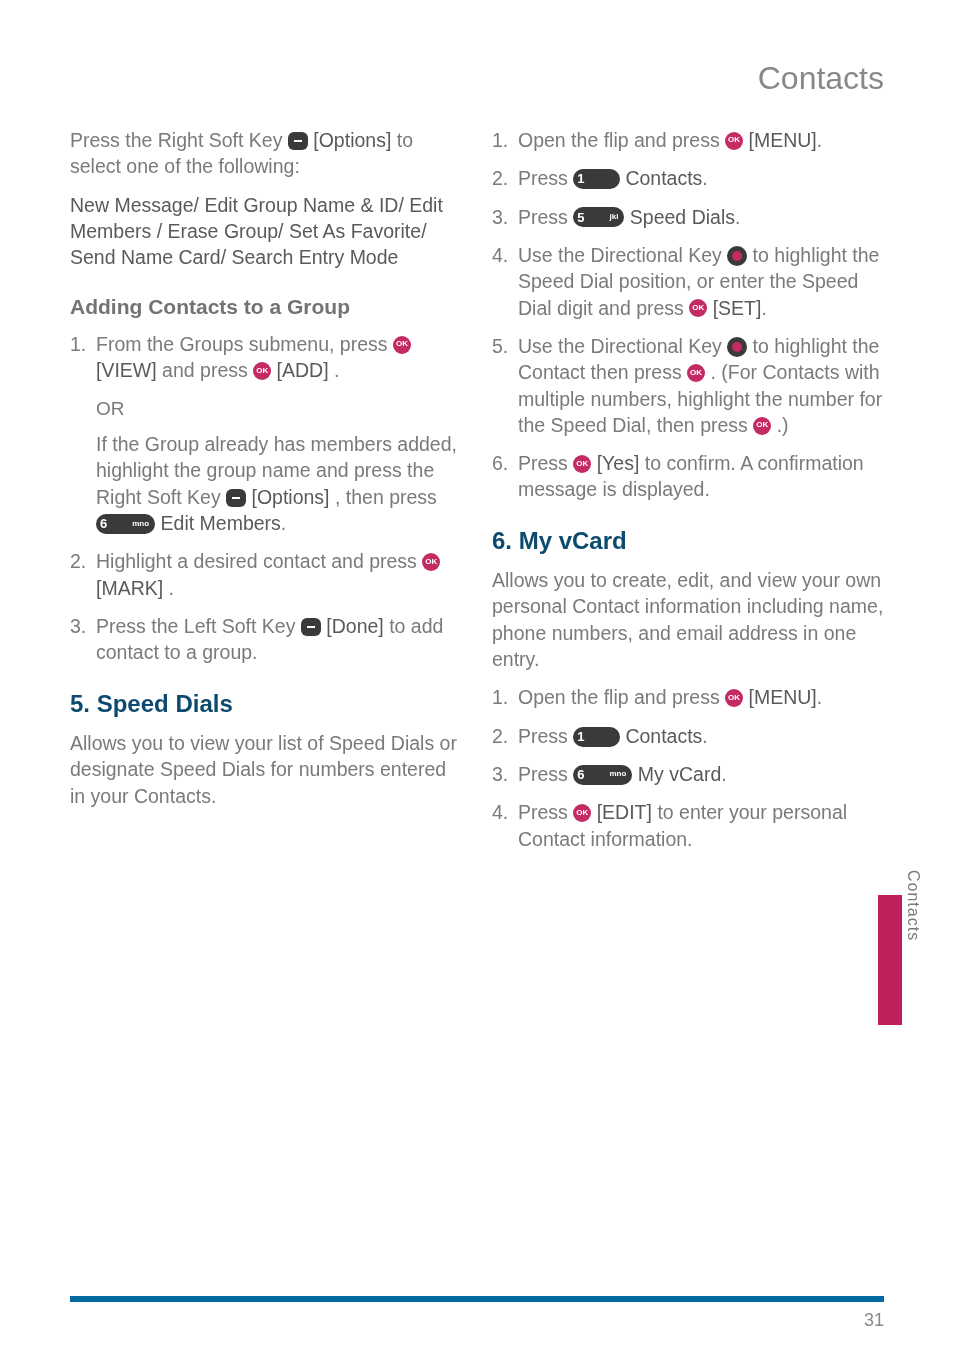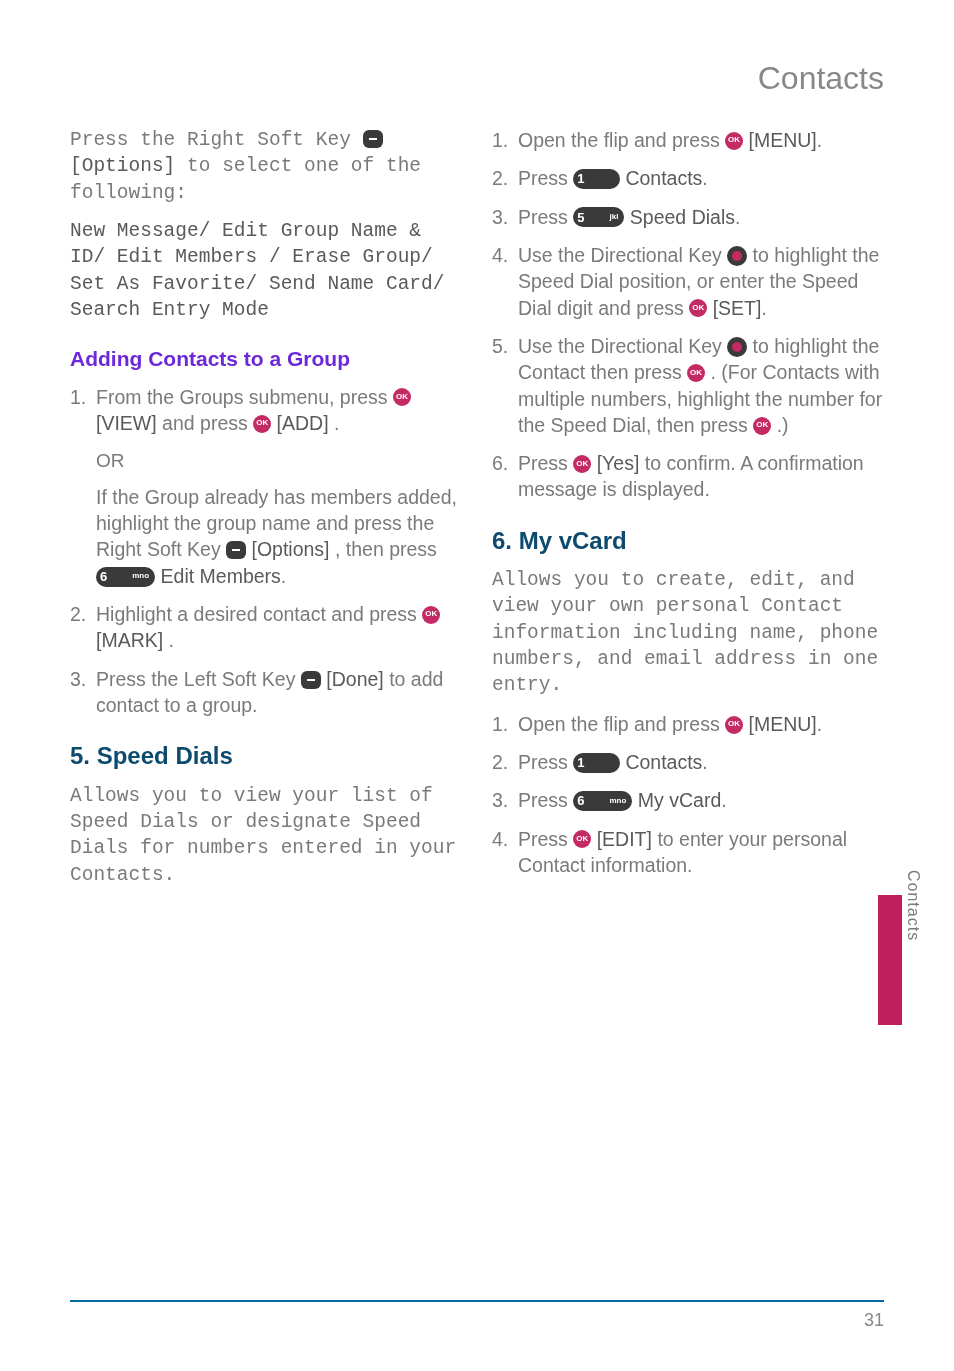--- a/index.html
+++ b/index.html
@@ -29,34 +29,34 @@
     line-height: 1.35;
     color: #7a7a7a;
   }
   .h4 {
     color: #5a5a5a;
     font-weight: 500;
     margin-bottom: 8px;
     font-size: 20px;
   }
   .h3 {
-    color: #6d28d9;
+    color: #737373;
     font-weight: bold;
     font-size: 21px;
     margin-top: 22px;
     margin-bottom: 10px;
   }
   .h2 {
     color: #0c4a6e;
     font-weight: bold;
     font-size: 24px;
     margin-top: 22px;
     margin-bottom: 10px;
   }
-  .para { margin-bottom: 12px; font-family: Liberation Mono, monospace; }
+  .para { margin-bottom: 12px; }
   .bold { color: #5a5a5a; font-weight: 500; }
   ol.steps { list-style: none; padding-left: 0; }
   ol.steps li { display: flex; margin-bottom: 12px; }
   ol.steps li .num { flex: 0 0 26px; }
   ol.steps li .body { flex: 1; }
   .sub { margin-left: 26px; margin-bottom: 12px; }
   .or { margin-left: 26px; margin-bottom: 10px; font-size: 19px; color: #7a7a7a; }
   .icon {
     display: inline-flex;
     vertical-align: middle;
@@ -123,21 +123,21 @@
     letter-spacing: 1px;
   }
   .footer {
     position: absolute;
     bottom: 40px;
     right: 70px;
     left: 70px;
     display: flex;
     justify-content: flex-end;
     align-items: center;
-    border-top: 2px solid #0369a1;
+    border-top: 6px solid #0369a1;
     padding-top: 8px;
     font-size: 18px;
     color: #888;
   }
 </style>
 </head>
 <body>
 
 <div class="header">Contacts</div>
 

